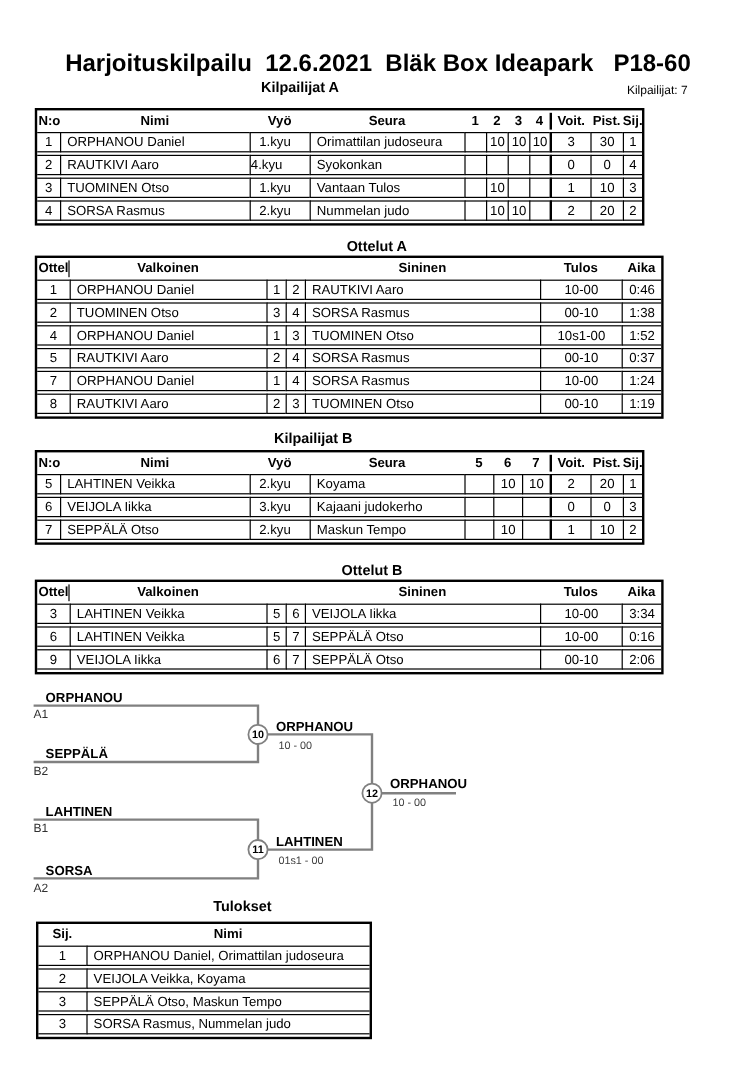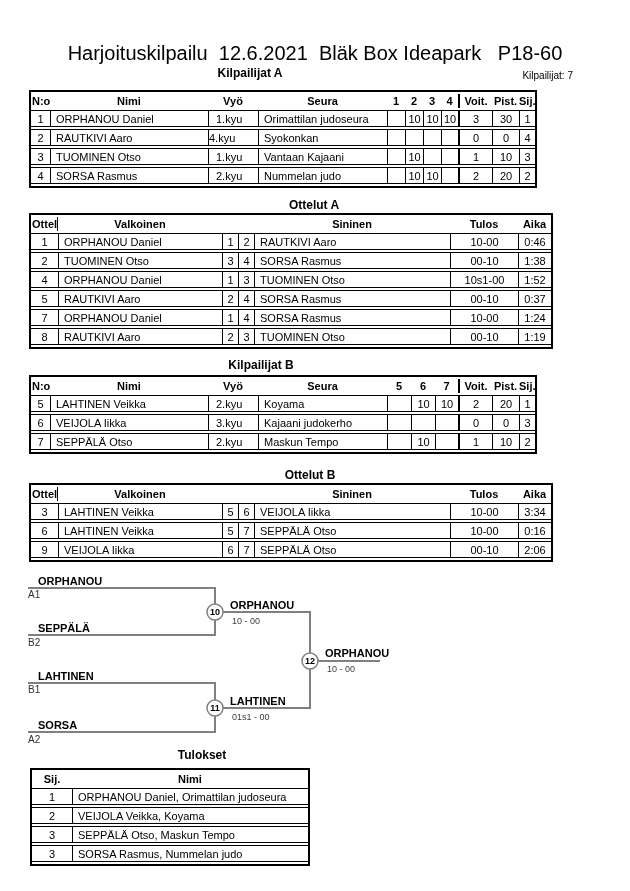--- a/index.html
+++ b/index.html
@@ -1,19 +1,19 @@
 <!DOCTYPE html>
 <html><head>
 <meta charset="utf-8">
 <style>
   html,body{margin:0;padding:0;}
   body{width:630px;height:891px;background:#ffffff;position:relative;
        font-family:"Liberation Sans",sans-serif;color:#000;overflow:hidden;}
   .abs{position:absolute;}
-  .title{top:42px;left:0;width:630px;text-align:center;font-size:20px;font-weight:normal;white-space:pre;}
+  .title{top:42px;left:0;width:630px;text-align:center;font-size:20px;font-weight:bold;white-space:pre;}
   .subhead{font-size:12px;font-weight:bold;transform:translateX(-50%);white-space:nowrap;margin-left:34px;}
   .count{top:70px;right:57px;font-size:10px;}
   .tblwrap{position:absolute;border:2px solid #000;box-sizing:border-box;background:#fff;}
   table{border-collapse:separate;border-spacing:0 2px;table-layout:fixed;width:100%;
         font-size:11px;font-family:"Liberation Sans",sans-serif;}
   th{font-weight:bold;height:14px;padding:0;vertical-align:middle;text-align:center;
      overflow:hidden;white-space:nowrap;}
   td{height:15px;padding:0;vertical-align:middle;text-align:center;overflow:hidden;white-space:nowrap;
      border-top:1px solid #000;border-bottom:1px solid #000;border-left:1px solid #000;}
   td:first-child{border-left:none;}
@@ -86,21 +86,21 @@
   <td></td>
   <td></td>
   <td class="sep">0</td>
   <td>0</td>
   <td>4</td>
 </tr>
 <tr>
   <td>3</td>
   <td class="l">TUOMINEN Otso</td>
   <td class="l" style="padding-left:7px">1.kyu</td>
-  <td class="l">Vantaan Kajaani</td>
+  <td class="l">Vantaan Tulos</td>
   <td></td>
   <td>10</td>
   <td></td>
   <td></td>
   <td class="sep">1</td>
   <td>10</td>
   <td>3</td>
 </tr>
 <tr>
   <td>4</td>

